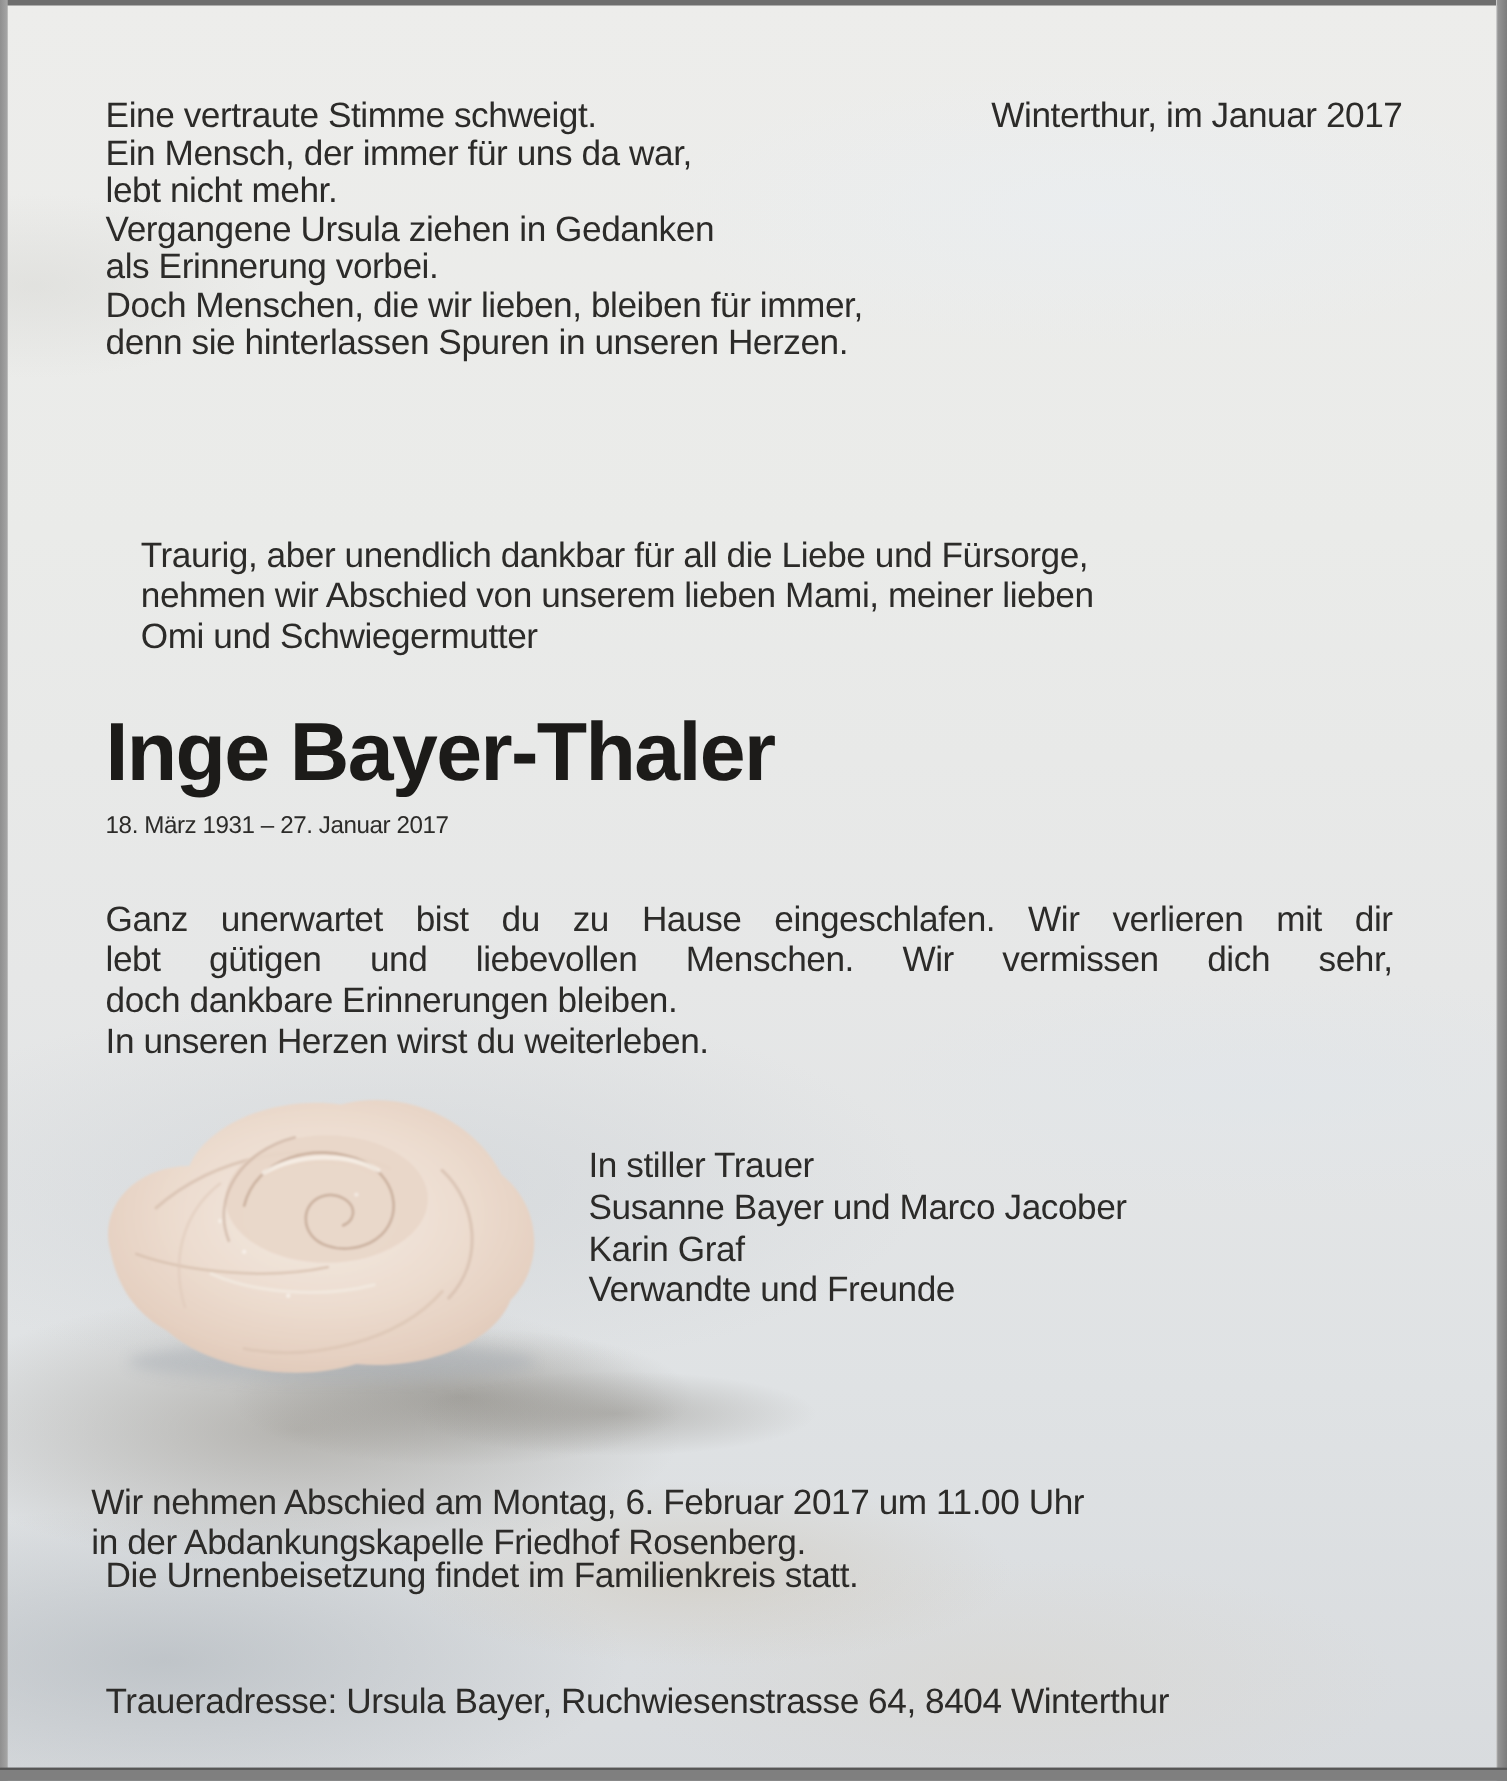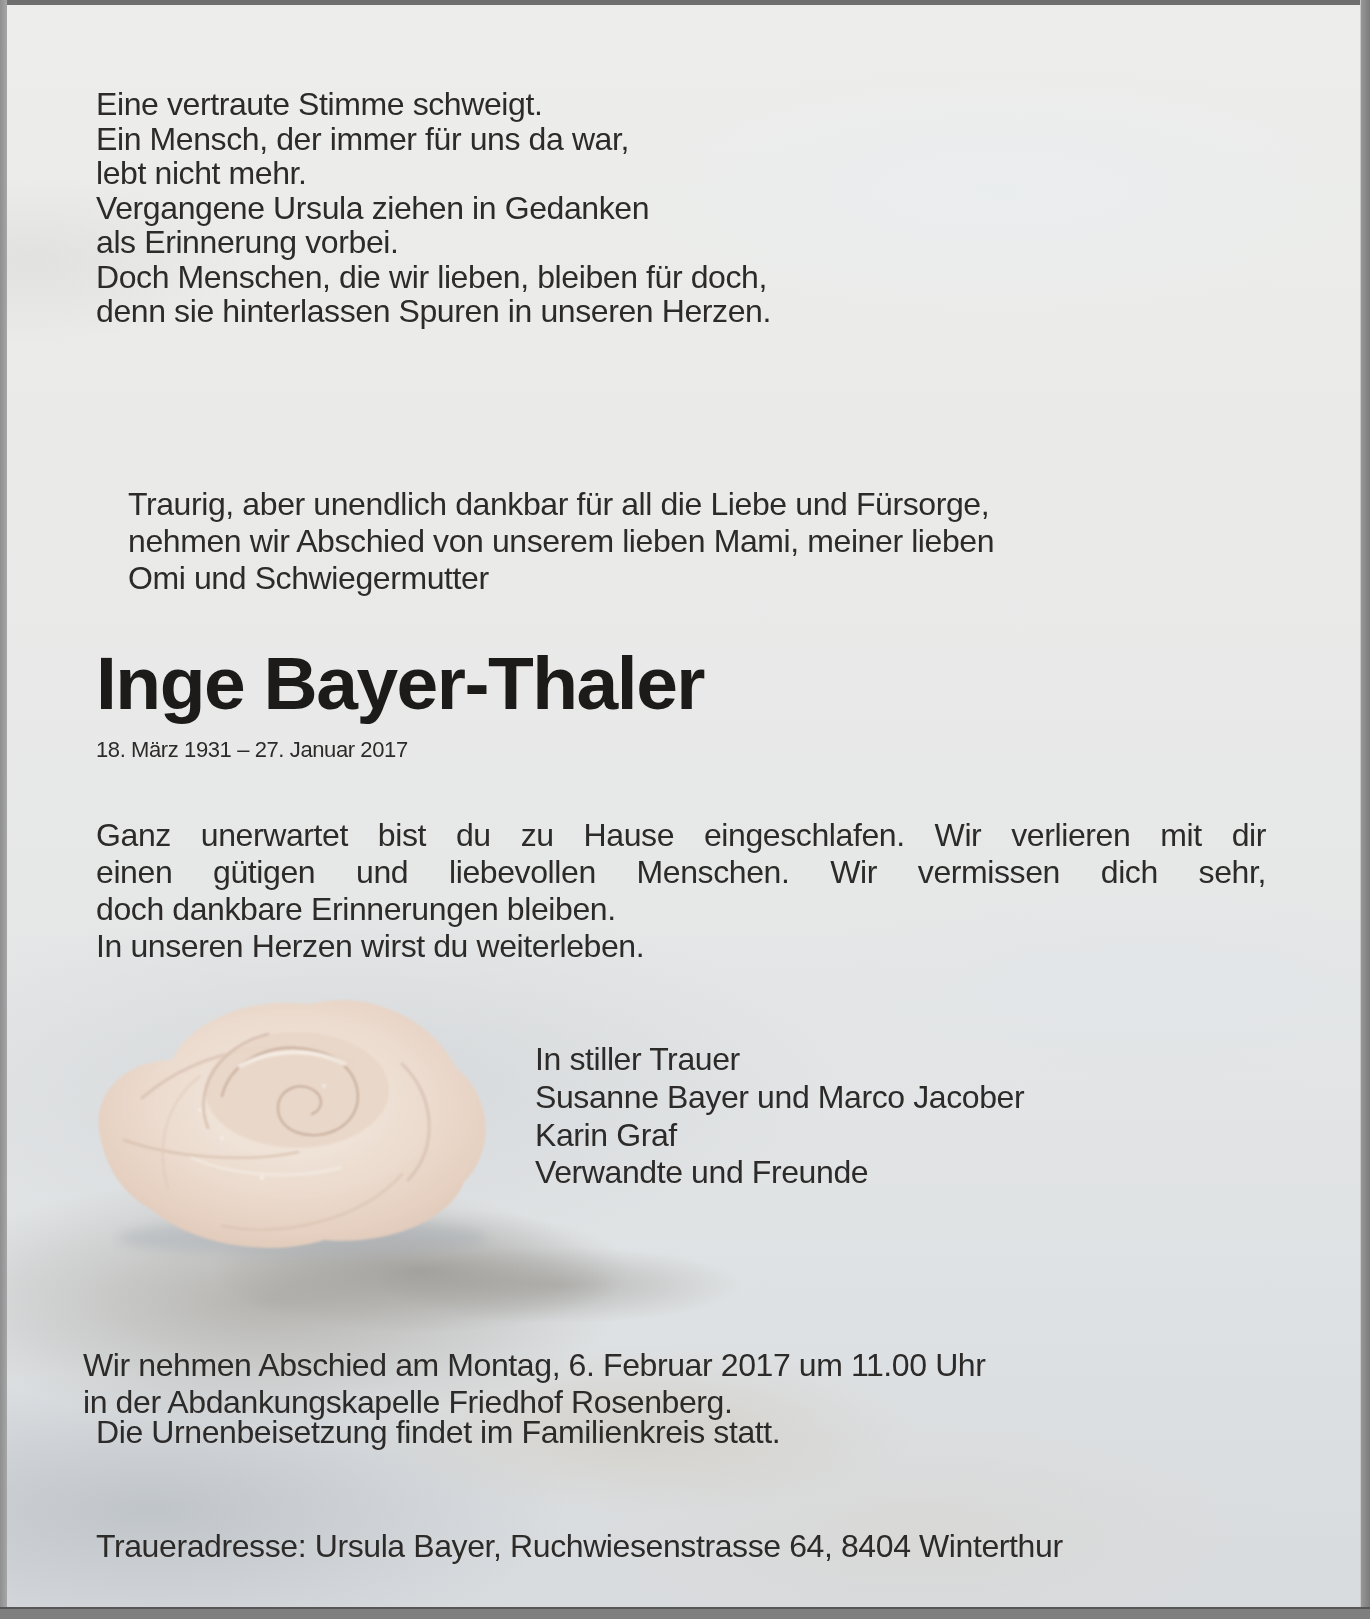--- a/index.html
+++ b/index.html
@@ -67,37 +67,38 @@
   <div class="frame-left"></div>
   <div class="frame-right"></div>
   <div class="frame-bottom"></div>
 
   <div class="txtblock poem">
     <div>Eine vertraute Stimme schweigt.</div>
     <div>Ein Mensch, der immer für uns da war,</div>
     <div>lebt nicht mehr.</div>
     <div>Vergangene Ursula ziehen in Gedanken</div>
     <div>als Erinnerung vorbei.</div>
-    <div>Doch Menschen, die wir lieben, bleiben für doch,</div>
+    <div>Doch Menschen, die wir lieben, bleiben für immer,</div>
     <div>denn sie hinterlassen Spuren in unseren Herzen.</div>
   </div>
 
+  <div class="dateline">Winterthur, im Januar 2017</div>
 
   <div class="txtblock intro">
     <div>Traurig, aber unendlich dankbar für all die Liebe und Fürsorge,</div>
     <div>nehmen wir Abschied von unserem lieben Mami, meiner lieben</div>
     <div>Omi und Schwiegermutter</div>
   </div>
 
   <div class="deceased-name">Inge Bayer-Thaler</div>
   <div class="life-dates">18. März 1931 – 27. Januar 2017</div>
 
   <div class="txtblock tribute">
     <div class="jl">Ganz unerwartet bist du zu Hause eingeschlafen. Wir verlieren mit dir</div>
-    <div class="jl">einen gütigen und liebevollen Menschen. Wir vermissen dich sehr,</div>
+    <div class="jl">lebt gütigen und liebevollen Menschen. Wir vermissen dich sehr,</div>
     <div>doch dankbare Erinnerungen bleiben.</div>
     <div>In unseren Herzen wirst du weiterleben.</div>
   </div>
 
   <div class="rose-wrap">
     <svg width="440" height="300" viewBox="0 0 440 300" xmlns="http://www.w3.org/2000/svg">
       <defs>
         <radialGradient id="rg" cx="50%" cy="42%" r="62%">
           <stop offset="0%" stop-color="#f4ebe3"></stop>
           <stop offset="55%" stop-color="#ecdccf"></stop>

